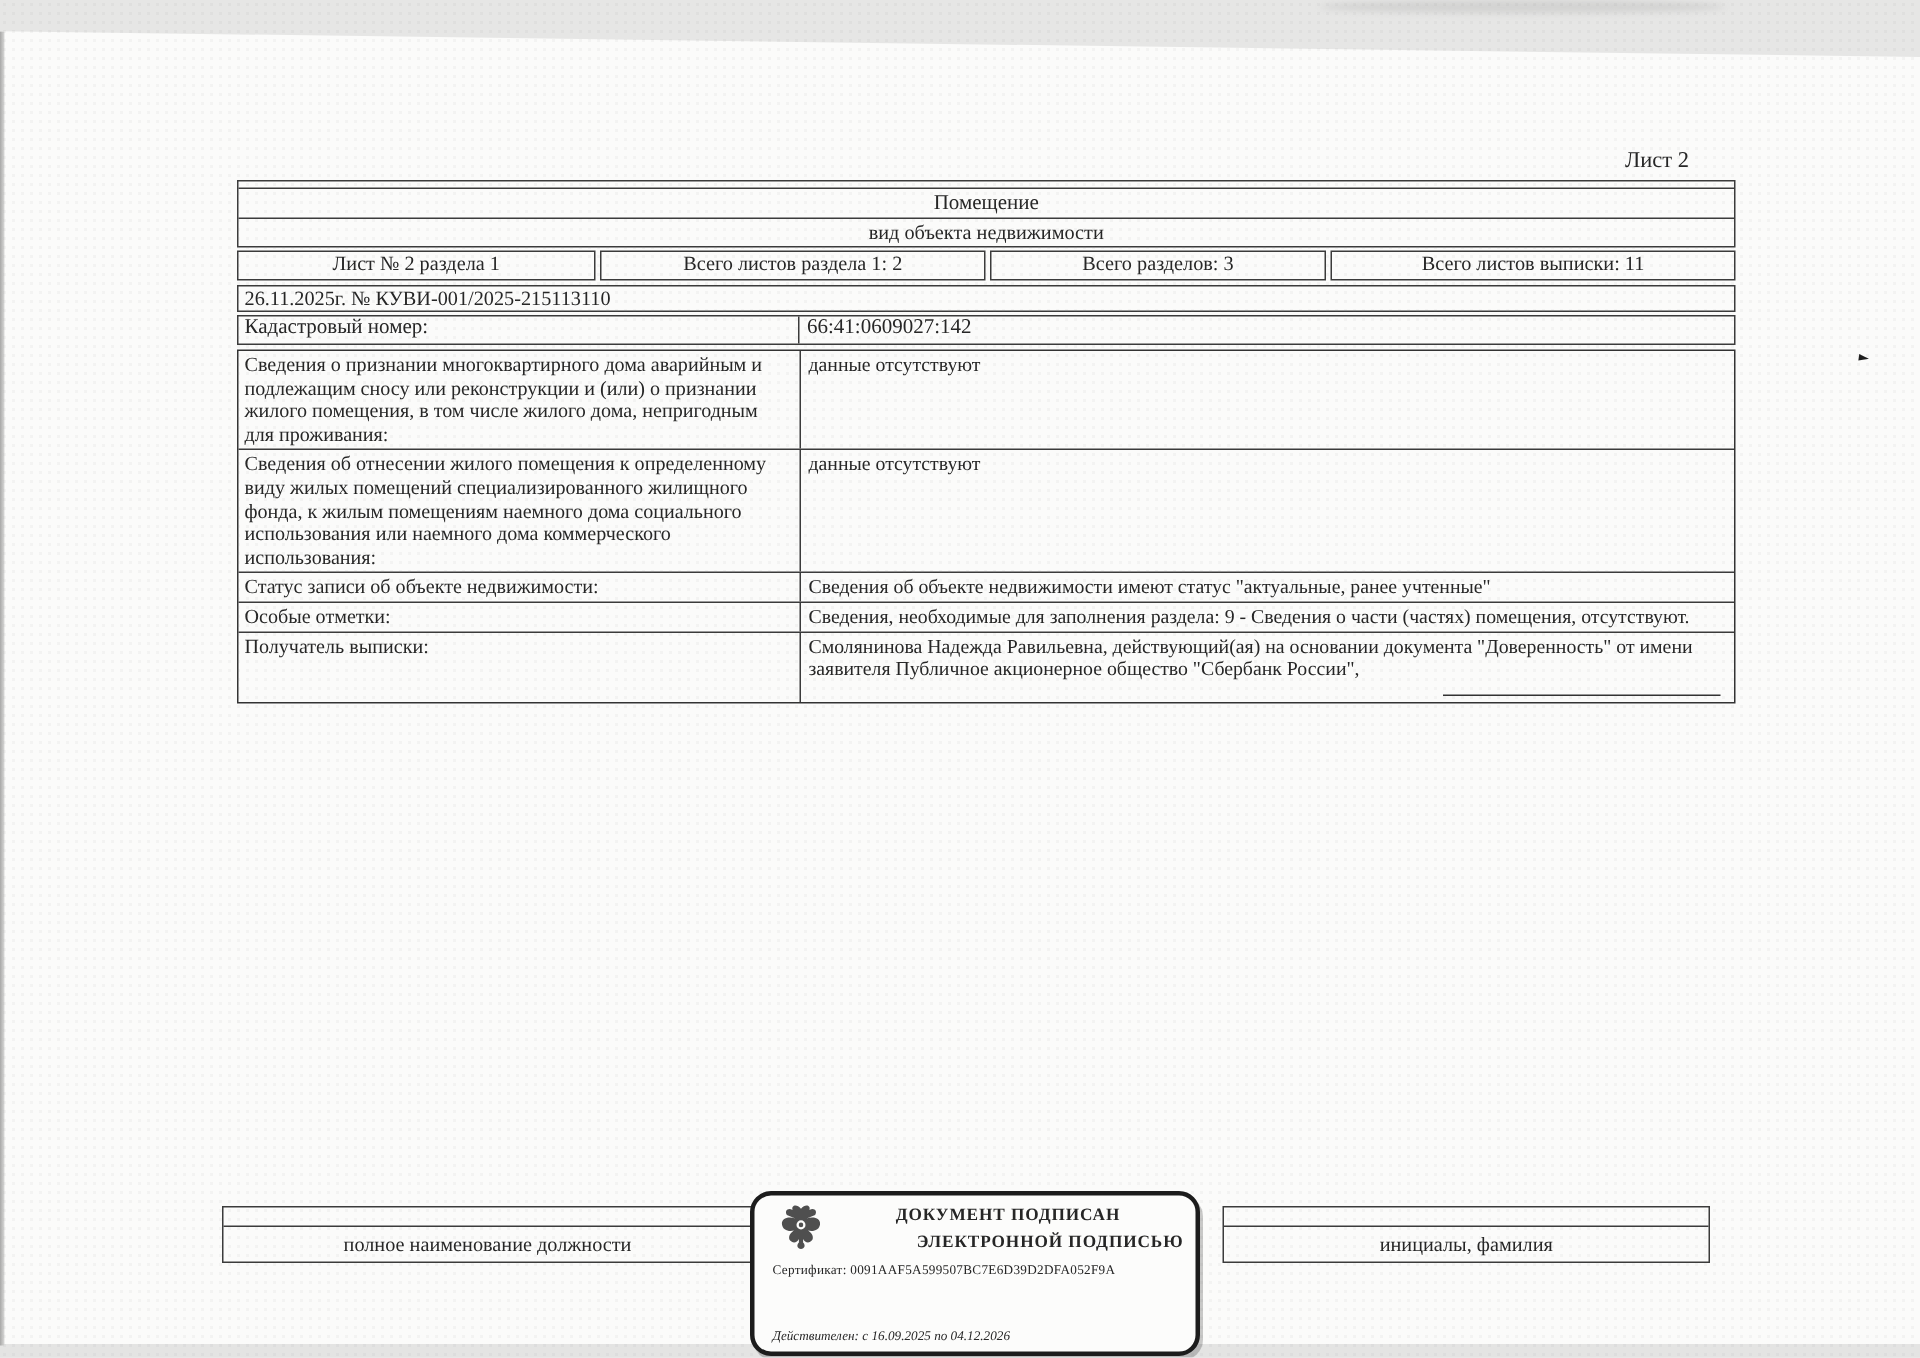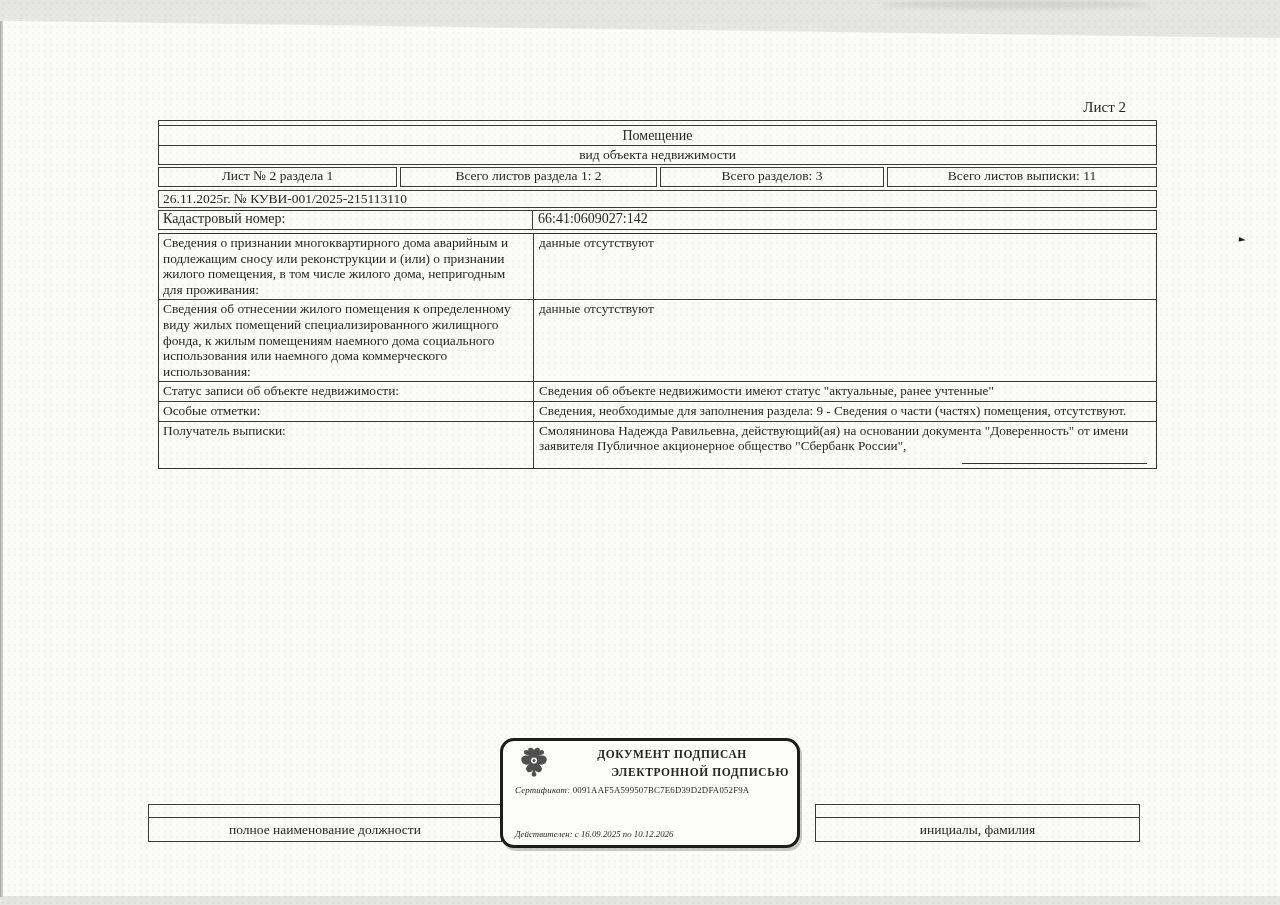--- a/index.html
+++ b/index.html
@@ -58,32 +58,32 @@
   .value-underline{position:absolute; right:9px; bottom:4px; width:185px; border-bottom:1.8px solid #333;}
 
   
   .sig{position:absolute; top:804px; border:1.5px solid #3b3b3b; box-sizing:border-box; background:transparent;}
   .sig-left{left:148px; width:354px;}
   .sig-right{left:815px; width:325px;}
   .sig-top{height:12px; border-bottom:1.5px solid #3b3b3b;}
   .sig-caption{text-align:center; font-size:13.5px; line-height:23px; height:23px;}
 
   
-  .stamp{position:absolute; left:500px; top:738px; width:300px; height:110px;
+  .stamp{position:absolute; left:500px; top:794px; width:300px; height:110px;
     border:3px solid #1c1c1c; border-radius:14px; background:#fcfcfb;
     box-shadow:2px 3px 0 rgba(70,70,70,0.28); box-sizing:border-box; z-index:5;}
   .emblem{position:absolute; left:15px; top:4px; width:32px; height:34px;}
   .stamp-title1{position:absolute; left:52px; right:8px; top:7px; text-align:center;
     font-weight:bold; font-size:11.5px; letter-spacing:.6px;}
   .stamp-title2{position:absolute; left:52px; right:8px; top:25px; text-align:right;
     font-weight:bold; font-size:11.5px; letter-spacing:.6px;}
   .stamp-cert{position:absolute; left:12px; top:44px; font-size:8.8px; letter-spacing:.2px; white-space:nowrap;}
   .stamp-owner{position:absolute; left:12px; top:57px; width:245px; font-size:9.3px; font-weight:bold; line-height:13px;}
   .stamp-validity{position:absolute; left:12px; top:88px; font-size:8.8px; font-style:italic;}
-  .lbl{font-style:italic; font-weight:normal;}
+  .lbl{font-weight:normal;}
 </style>
 </head>
 <body>
 
 <div class="scan">
 
   <div class="band-top"></div>
   <div class="band-top-smudge"></div>
   <div class="band-bottom"></div>
   <div class="strip-left"></div>
@@ -151,16 +151,16 @@
         <circle cx="17" cy="16.5" r="3.2" fill="#fcfcfb"></circle>
         <circle cx="17" cy="16.5" r="1.6" fill="#4f4f4f"></circle>
       </svg>
     </span>
     <div class="stamp-title1">ДОКУМЕНТ ПОДПИСАН</div>
     <div class="stamp-title2">ЭЛЕКТРОННОЙ ПОДПИСЬЮ</div>
     <div class="stamp-cert">
       <span class="lbl">Сертификат:</span>
       <span>0091AAF5A599507BC7E6D39D2DFA052F9A</span>
     </div>
-    <div class="stamp-validity">Действителен: с 16.09.2025 по 10.12.2026</div>
+    <div class="stamp-validity">Действителен: с 16.09.2025 по 04.12.2026</div>
   </div>
 
 </div>
 
 </body></html>

